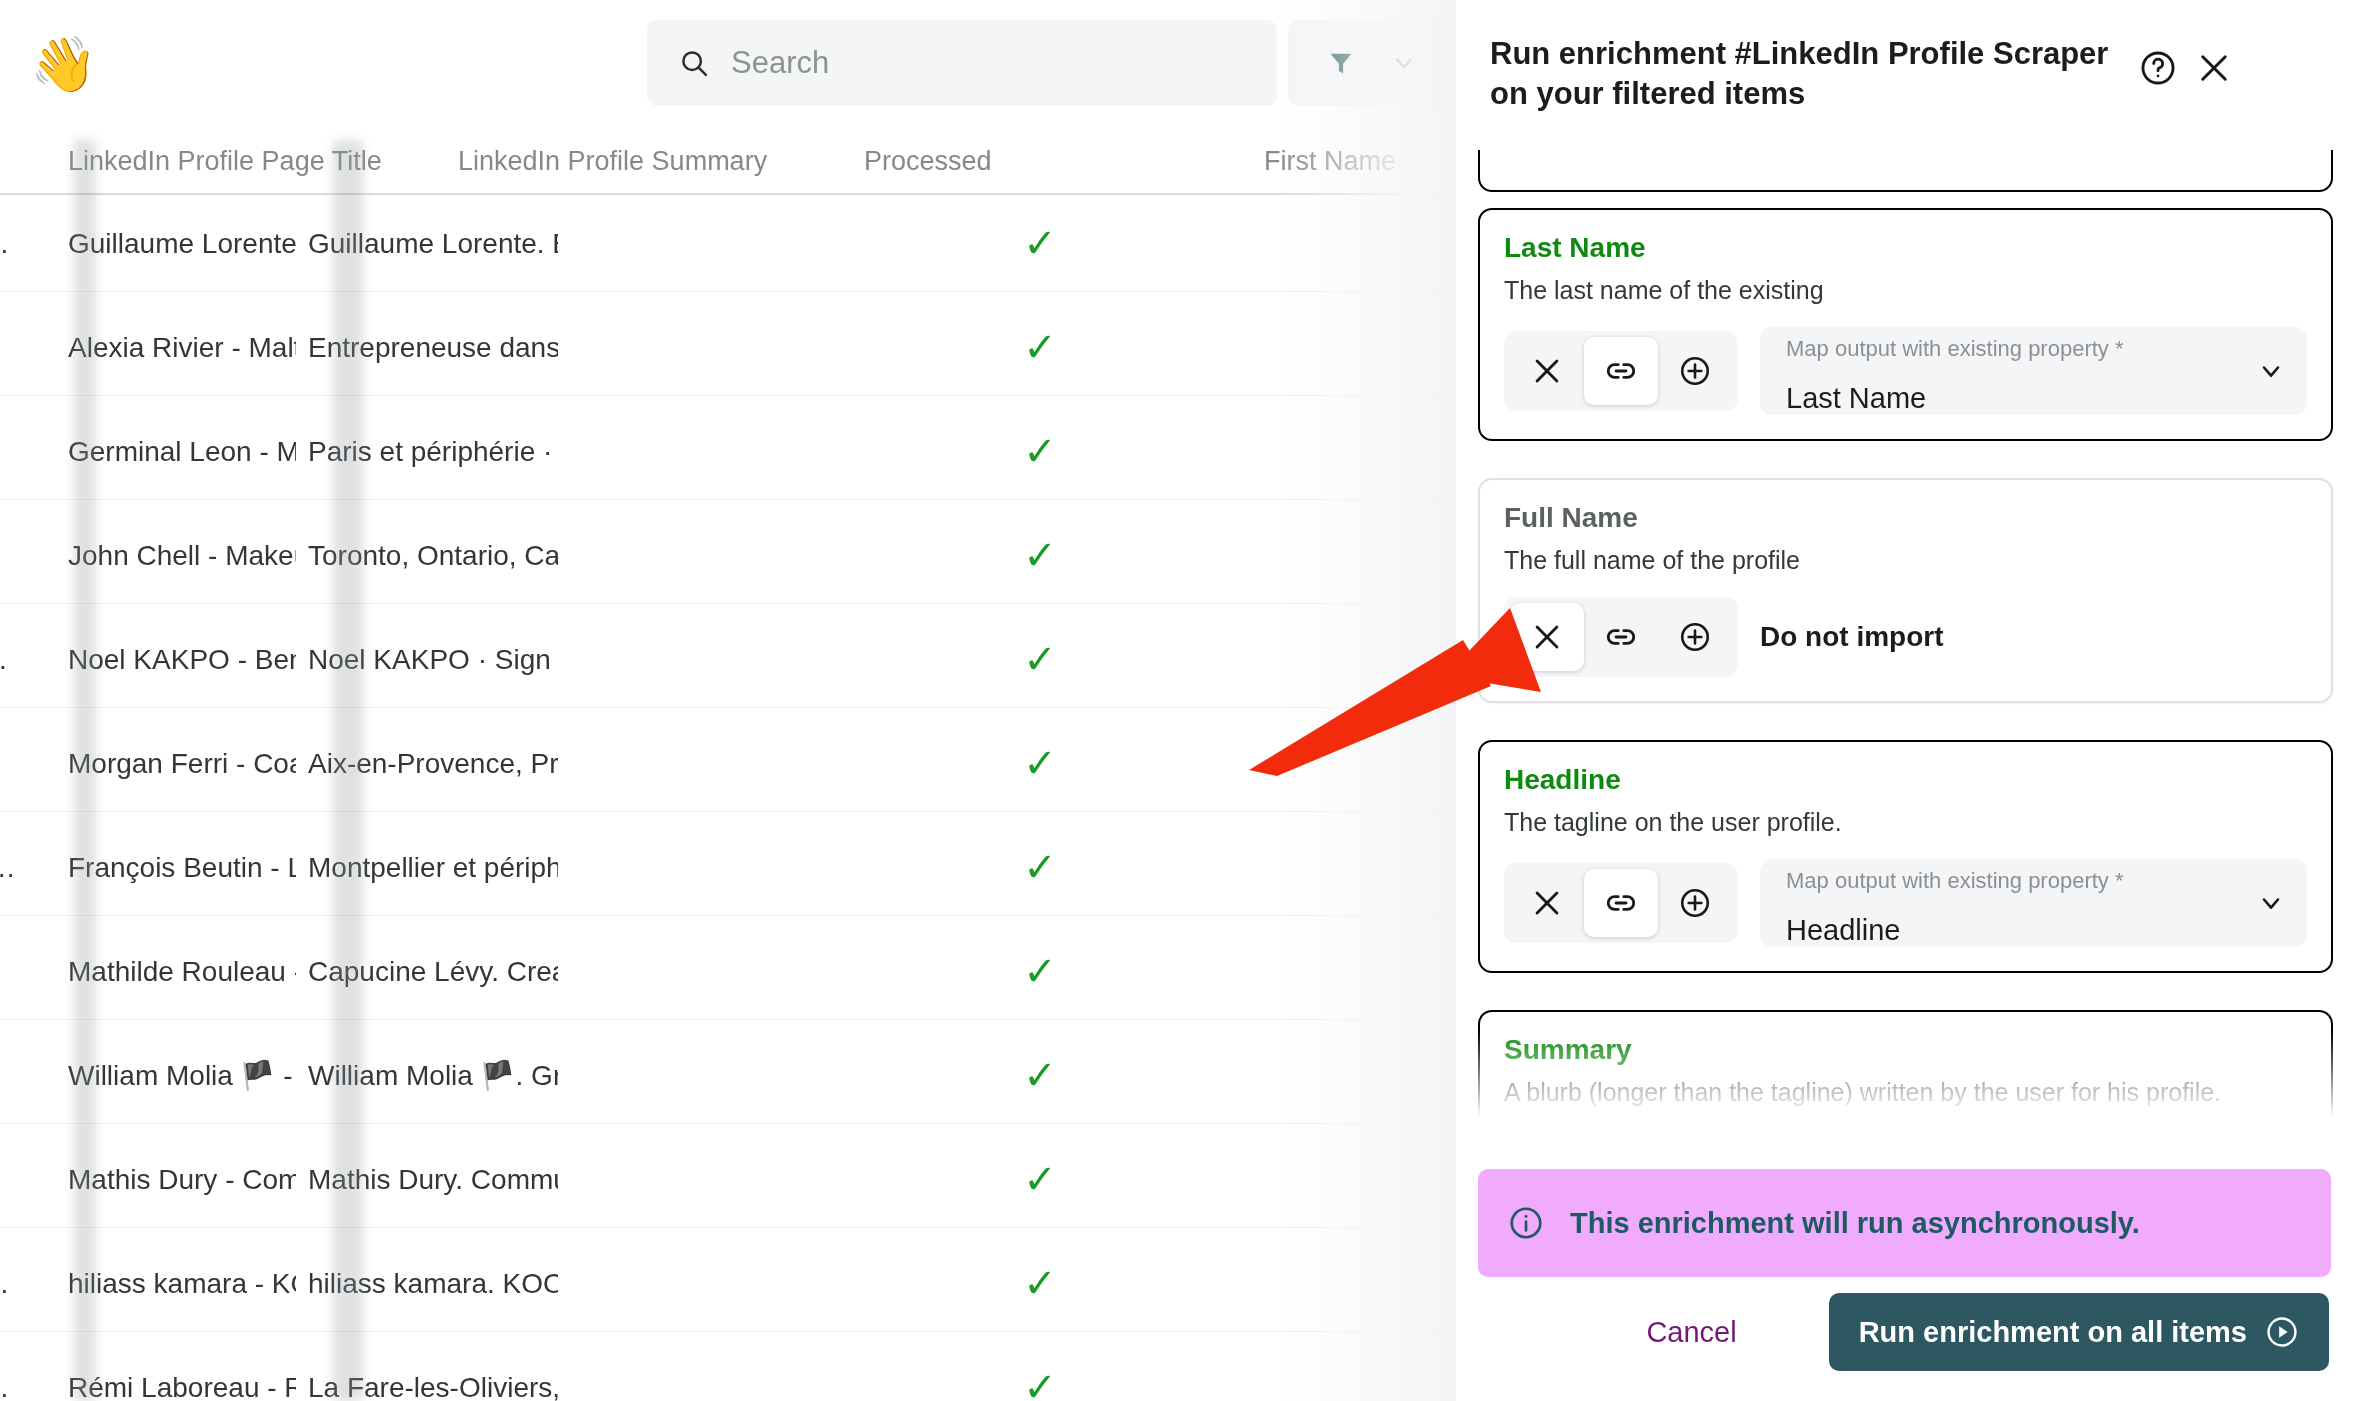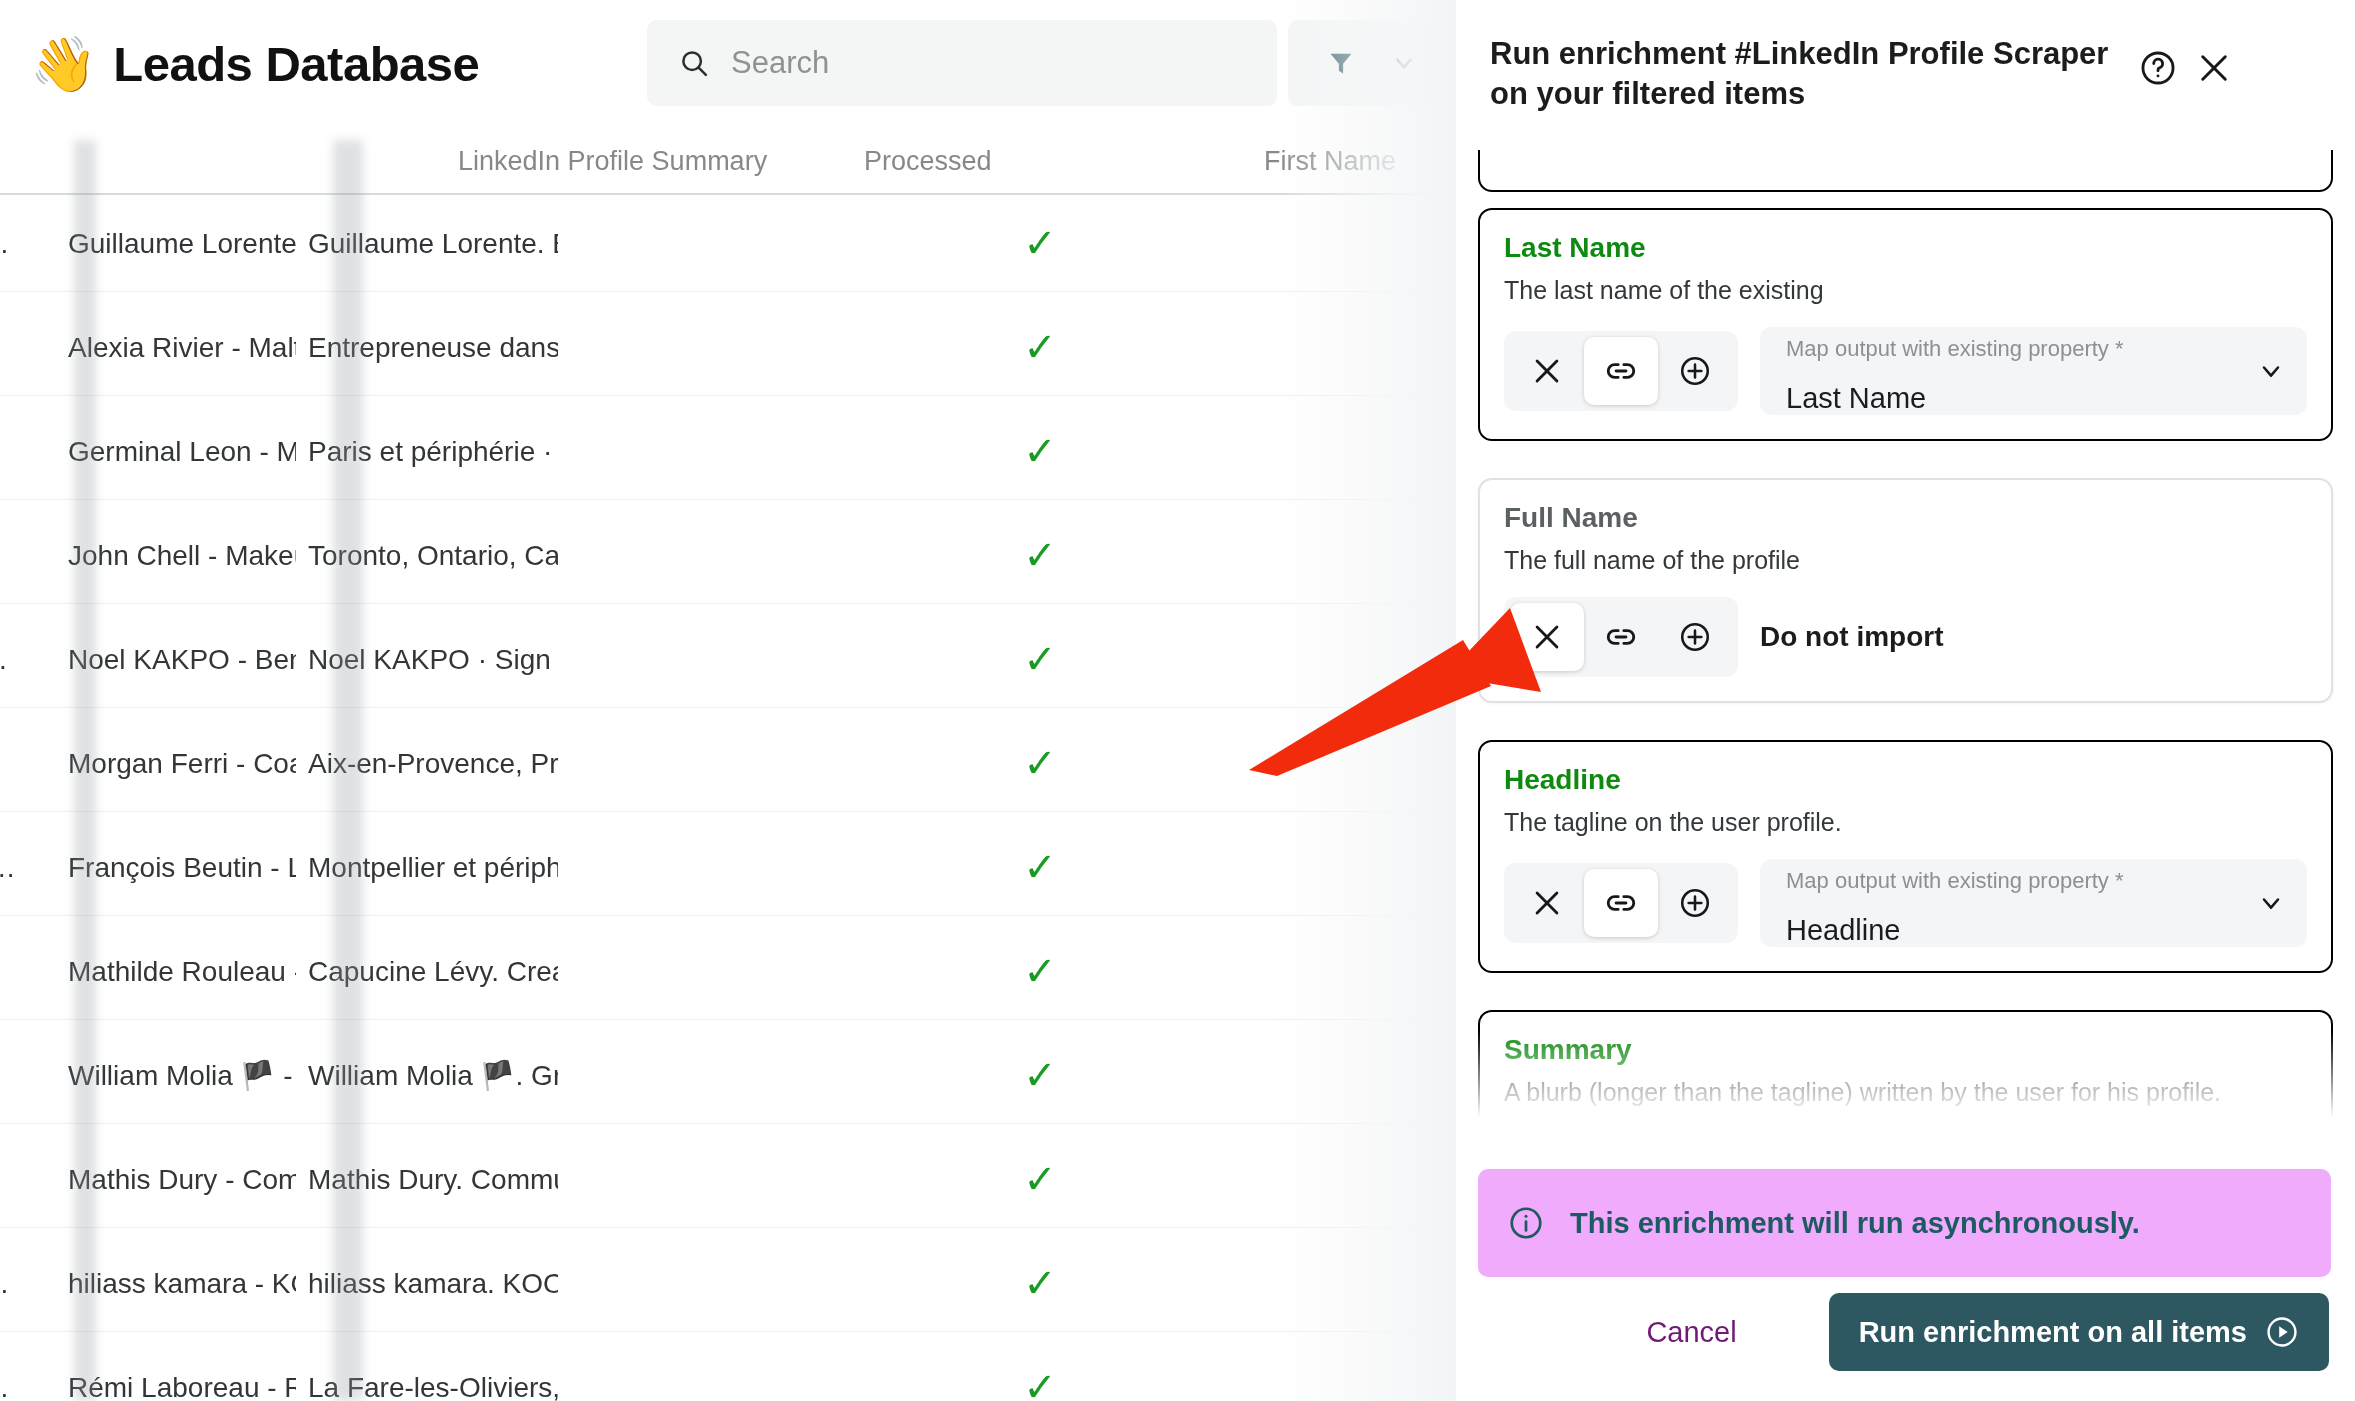--- a/index.html
+++ b/index.html
@@ -194,41 +194,41 @@
 </style>
 </head>
 <body>
 
 <div class="app">
 
   <div class="table-area">
 
     <div class="topbar">
       <span class="db-emoji">👋</span>
-      <span class="db-title">Leads Database</span>
     </div>
 
     <div class="search-box">
       <svg class="search-icon" viewBox="0 0 24 24" fill="none" stroke="#2b2e30" stroke-width="2">
         <circle cx="10.5" cy="10.5" r="7"></circle>
           <line x1="15.7" y1="15.7" x2="21.5" y2="21.5" stroke-linecap="round"></line>
       </svg>
       <span class="search-ph">Search</span>
     </div>
 
     <div class="filter-box">
       <svg class="funnel-icon" viewBox="0 0 24 24" fill="#2d5761">
         <path d="M3 4h18l-7.2 8.6V21l-3.6-2.4v-6z"></path>
       </svg>
       <svg class="chev-icon" viewBox="0 0 24 24" fill="none" stroke="#16181a" stroke-width="2.4" stroke-linecap="round" stroke-linejoin="round">
         <polyline points="6 9 12 16 18 9"></polyline>
       </svg>
     </div>
 
     <div class="thead">
+      <div class="th" style="left:68px;">LinkedIn Profile Page Title</div>
       <div class="th" style="left:458px;">LinkedIn Profile Summary</div>
       <div class="th" style="left:864px;">Processed</div>
       <div class="th" style="left:1264px;">First Name</div>
     </div>
     <div class="thead-rule"></div>
 
     <div class="tbody" id="tbody">
         <div class="trow" style="top: 0px;">
           <div class="cell c-id">a…</div>
           <div class="cell c-tit">Guillaume Lorente - Chef d'e…</div>

